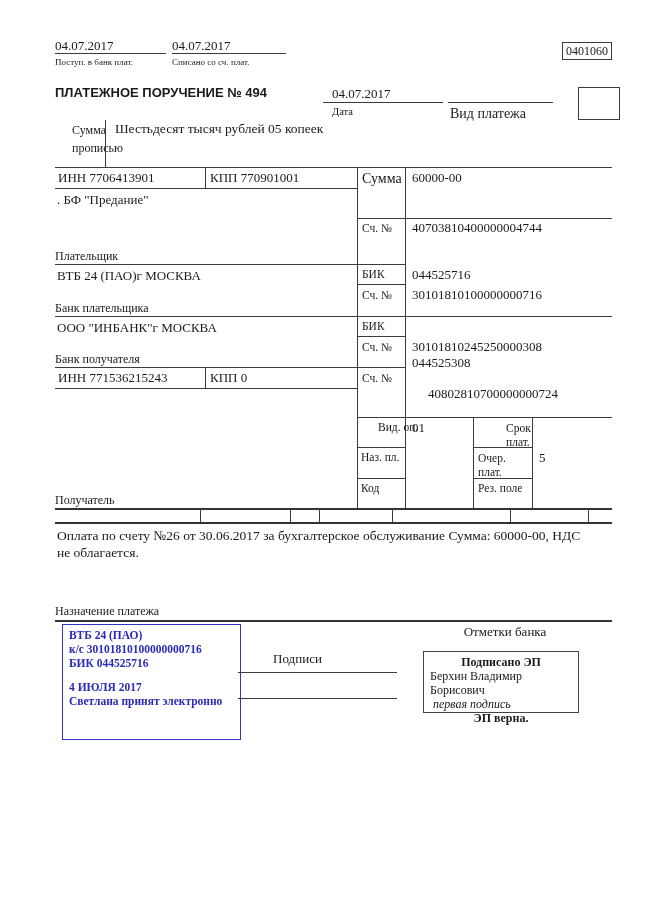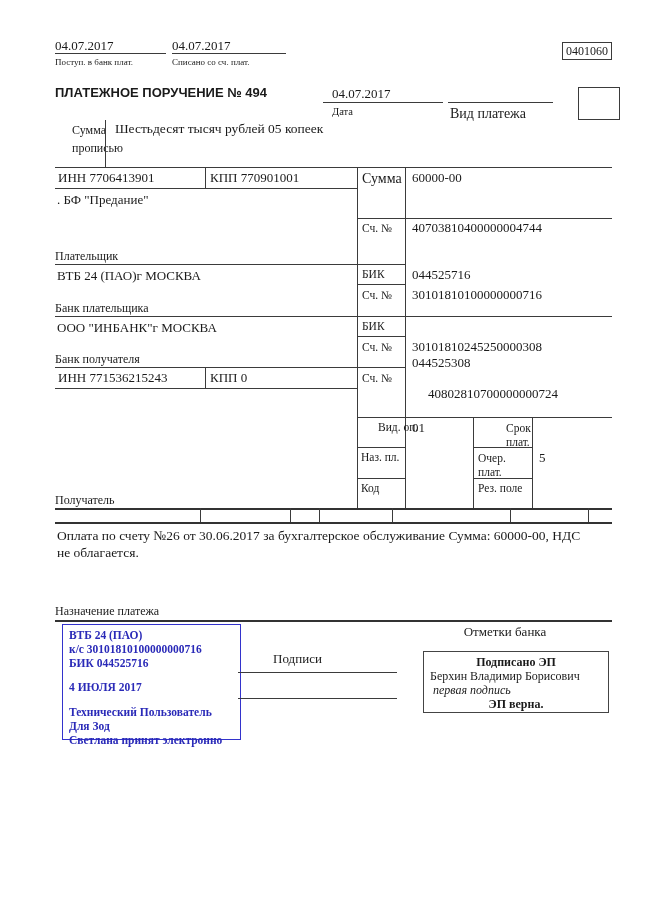--- a/index.html
+++ b/index.html
@@ -133,29 +133,28 @@
 
   <div class="t val-lg wrap" style="left:57px;top:527px;width:528px;line-height:17px;">Оплата по счету №26 от 30.06.2017 за бухгалтерское обслуживание Сумма: 60000-00, НДС не облагается.</div>
   <div class="t lbl" style="left:55px;top:604px;font-size:12px;">Назначение платежа</div>
   <div class="hl2" style="left:55px;top:620px;width:557px;"></div>
 
   <div class="stamp" style="left:46px;top:624px;width:179px;height:116px;margin-left:16px;">
     <div>ВТБ 24 (ПАО)</div>
     <div>к/с 30101810100000000716</div>
     <div>БИК 044525716</div>
     <div class="gap1">4 ИЮЛЯ 2017</div>
-    <div class="gap2">Технический Пользователь Для Зод</div>
     <div>Светлана принят электронно</div>
   </div>
 
   <div class="t center" style="left:235px;top:624px;width:125px;font-size:13px;margin-top:27px;">Подписи</div>
   <div class="hl" style="left:238px;top:672px;width:159px;"></div>
   <div class="hl" style="left:238px;top:698px;width:159px;"></div>
 
   <div class="t center" style="left:430px;top:624px;width:150px;font-size:13px;">Отметки банка</div>
-  <div class="sigbox" style="left:423px;top:651px;width:186px;height:62px;">
+  <div class="sigbox" style="left:423px;top:651px;width:156px;height:62px;">
     <div class="bt">Подписано ЭП</div>
     <div>Берхин Владимир Борисович</div>
     <div class="it">первая подпись</div>
     <div class="bt">ЭП верна.</div>
   </div>
 
 </div>
 
 </body></html>

